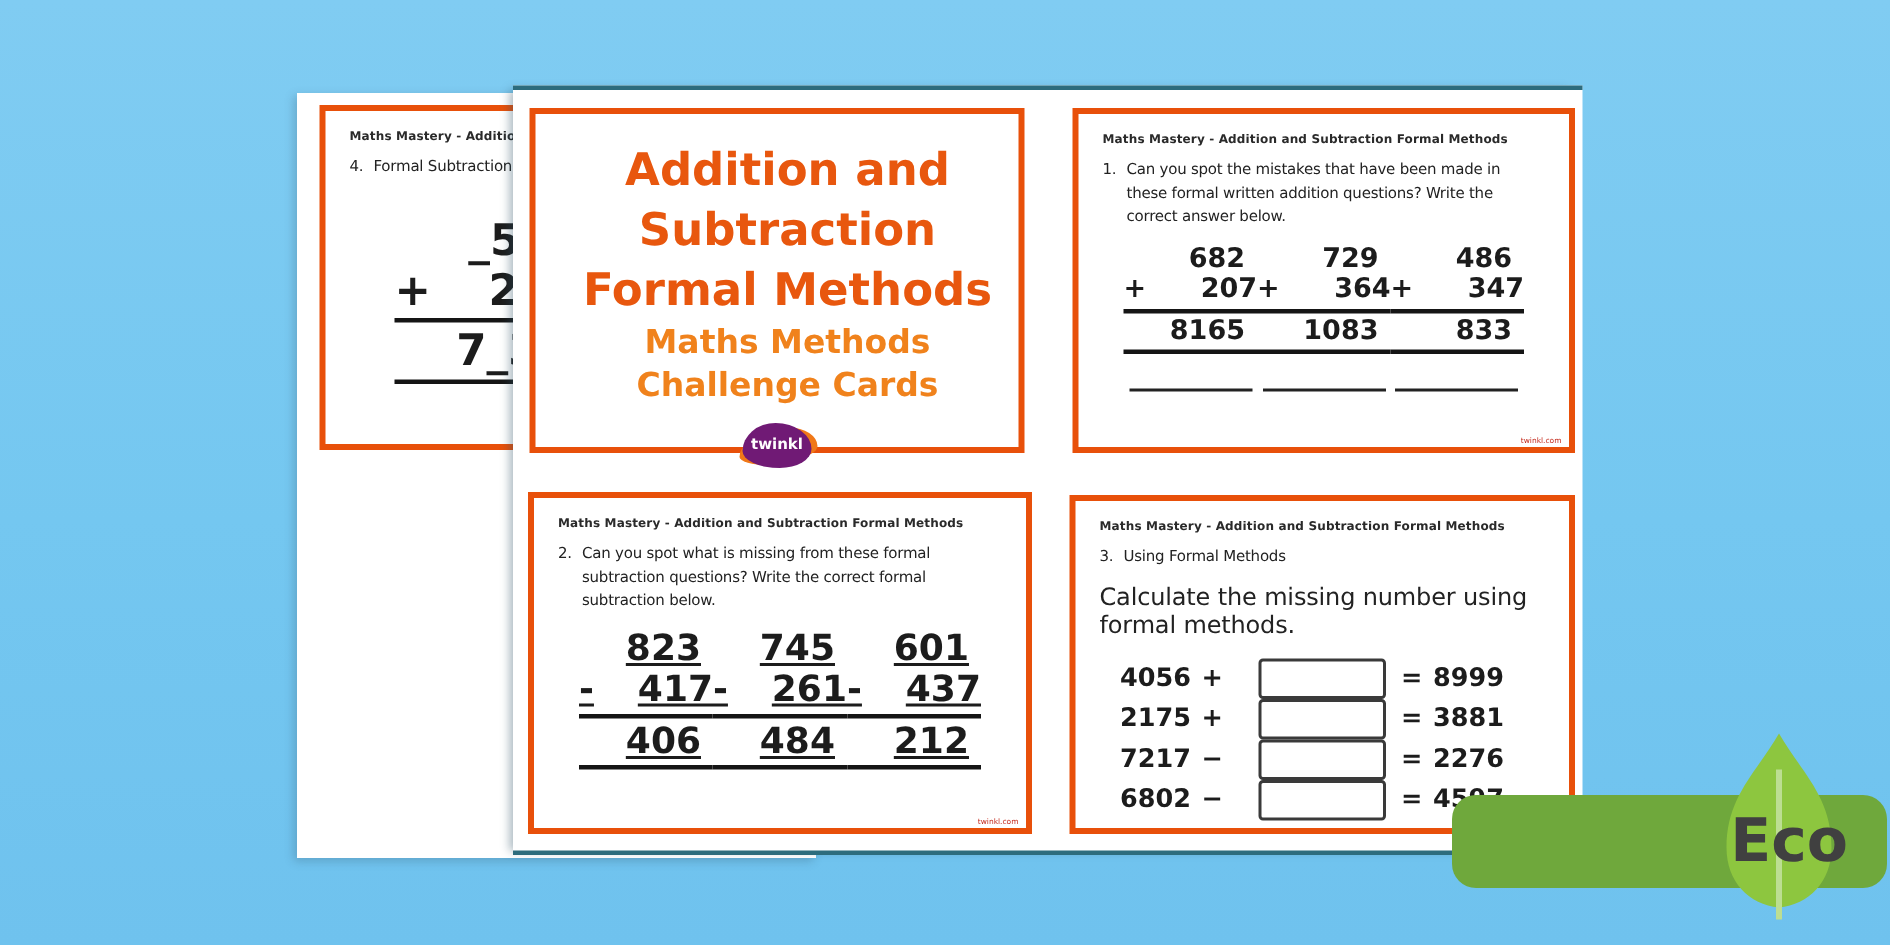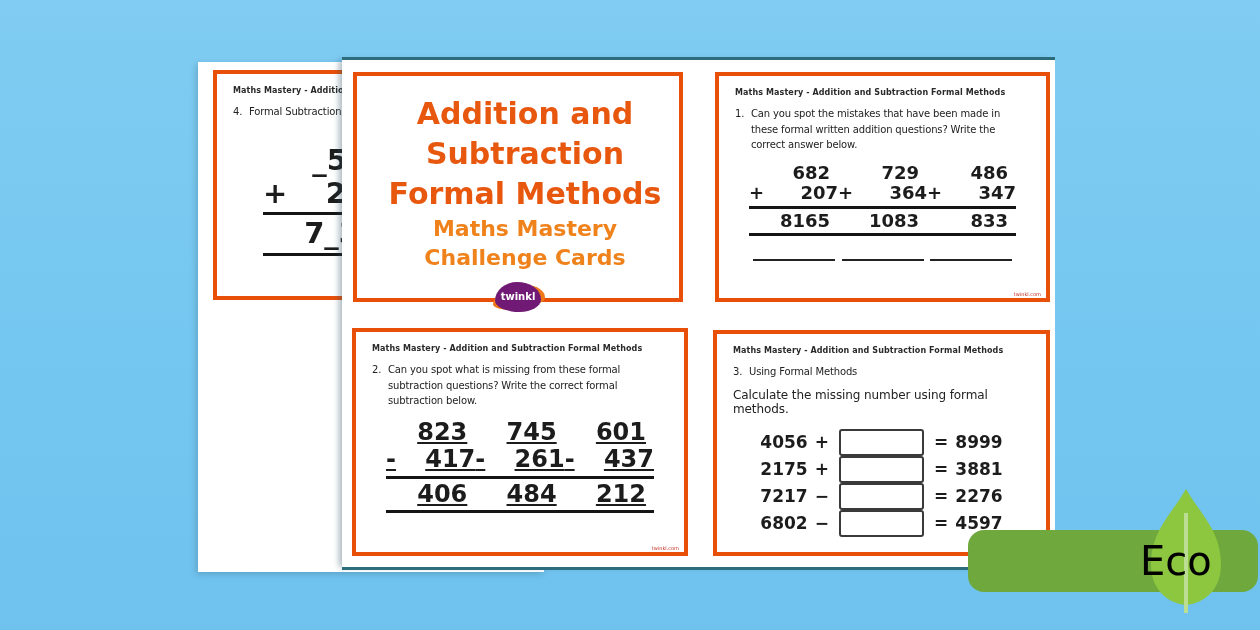--- a/index.html
+++ b/index.html
@@ -68,42 +68,42 @@
   .card1 .sum { font-size: 18px; }
   .card2 .sum { font-size: 24px; text-decoration: underline; }
   .s-top { text-align: right; padding-right: 8px; line-height: 1.15; }
   .s-bot { display: flex; justify-content: space-between; line-height: 1.15; }
   .s-ans { text-align: right; padding-right: 8px; line-height: 1.2; }
   .blanks { display: flex; justify-content: space-between; padding: 0 18px; margin-top: 22px; }
   .blank { width: 82px; border-bottom: 2px solid #222; height: 2px; }
 
   
   .card3 { left: 371px; top: 270px; width: 337px; height: 226px; }
-  .instruction { margin-top: 8px; font-size: 12px; letter-spacing: -0.1px; color: #222; }
+  .instruction { margin-top: 8px; font-size: 16px; letter-spacing: -0.1px; color: #222; }
   .eq-row { display: flex; align-items: center; justify-content: center; margin-top: 0; font-size: 17px; font-weight: bold; }
-  .eq-lhs { width: 104px; text-align: right; }
+  .eq-lhs { width: 104px; text-align: center; }
   .eq-op  { display: inline-block; margin-left: 7px; }
   .eq-box { width: 92px; height: 27px; border: 2px solid #3a3a3a; border-radius: 3px; background: #fff; margin-left: 10px; }
   .eq-rhs-wrap { width: 104px; text-align: left; margin-left: 10px; }
   .eq-eq { display: inline-block; margin-right: 7px; }
   .eq-first { margin-top: 13px; }
 
   
   .eco-badge {
     position: absolute; left: 968px; top: 530px; width: 290px; height: 62px;
     background: #6FA83C; border-radius: 16px; z-index: 50;
   }
   .ink-label {
     position: absolute; left: 20px; top: 7px;
     font-size: 34px; color: #ffffff; letter-spacing: -0.5px;
   }
   .leaf-svg { position: absolute; left: 179px; top: -43px; width: 78px; height: 128px; }
   .eco-label {
-    position: absolute; left: 172px; top: 8px; width: 92px; text-align: left;
-    font-size: 40px; font-weight: normal; color: #000000; z-index: 3;
+    position: absolute; left: 172px; top: 8px; width: 92px; text-align: right;
+    font-size: 40px; font-weight: bold; color: #404040; z-index: 3;
   }
 </style>
 </head>
 <body>
 
 <div class="stage">
 
   <div class="page page-behind">
     <div class="card card4">
       <div class="card-header">Maths Mastery - Addition and Subtraction Formal Methods</div>
@@ -122,21 +122,21 @@
         <div class="rule"></div>
       </div>
     </div>
   </div>
 
   <div class="page page-front">
 
     <div class="card title-card">
       <div class="title-text">
         <span class="t-big">Addition and Subtraction Formal Methods</span>
-        <span class="t-sub">Maths Mastery Challenge Cards</span>
+        <span class="t-sub">Maths Methods Challenge Cards</span>
       </div>
       <div class="logo">
         <span>twinkl</span>
       </div>
     </div>
 
     <div class="card card1">
       <div class="card-header">Maths Mastery - Addition and Subtraction Formal Methods</div>
       <div class="q">
         <span class="q-num">1.</span>

